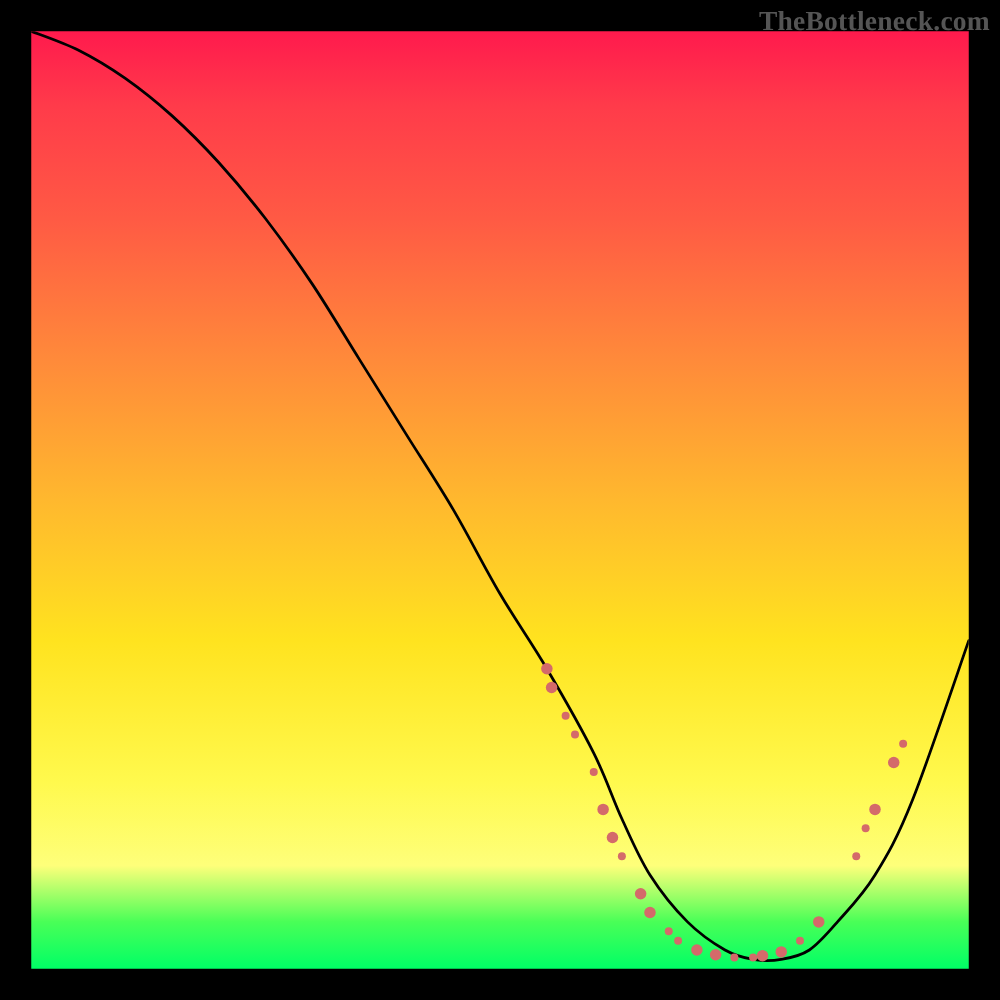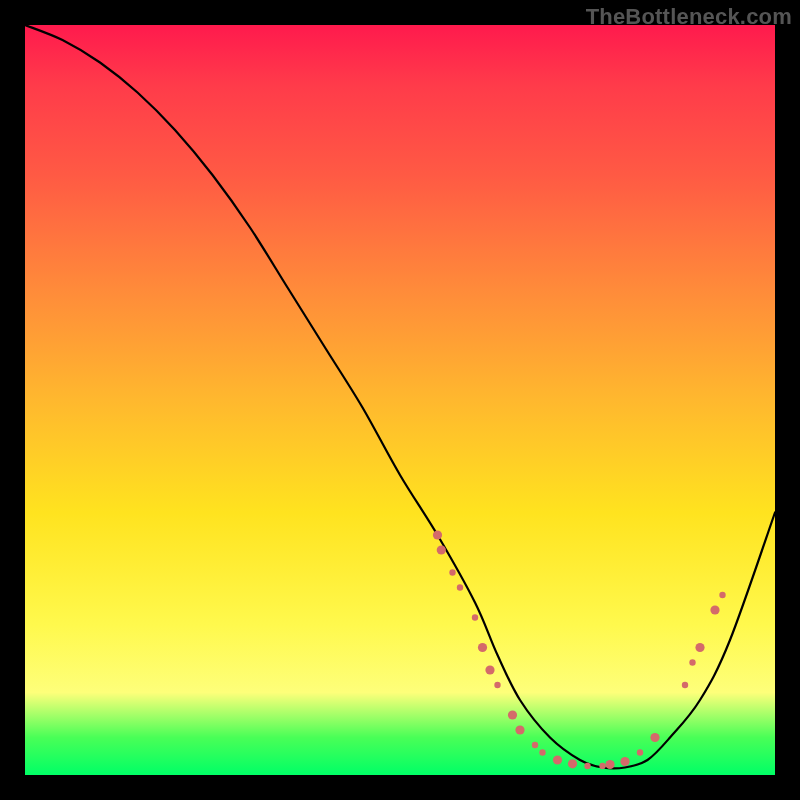--- a/index.html
+++ b/index.html
@@ -9,20 +9,21 @@
     height: 800px;
     background: #000;
     overflow: hidden;
     font-family: Arial, Helvetica, sans-serif;
   }
   .outer {
     position: relative;
     width: 800px;
     height: 641px;
     background: #000;
+    font-family: Liberation Serif, serif;
   }
   .plot {
     position: absolute;
     left: 25px;
     top: 25px;
     width: 750px;
     height: 750px;
     
     background: linear-gradient(
       to bottom,

